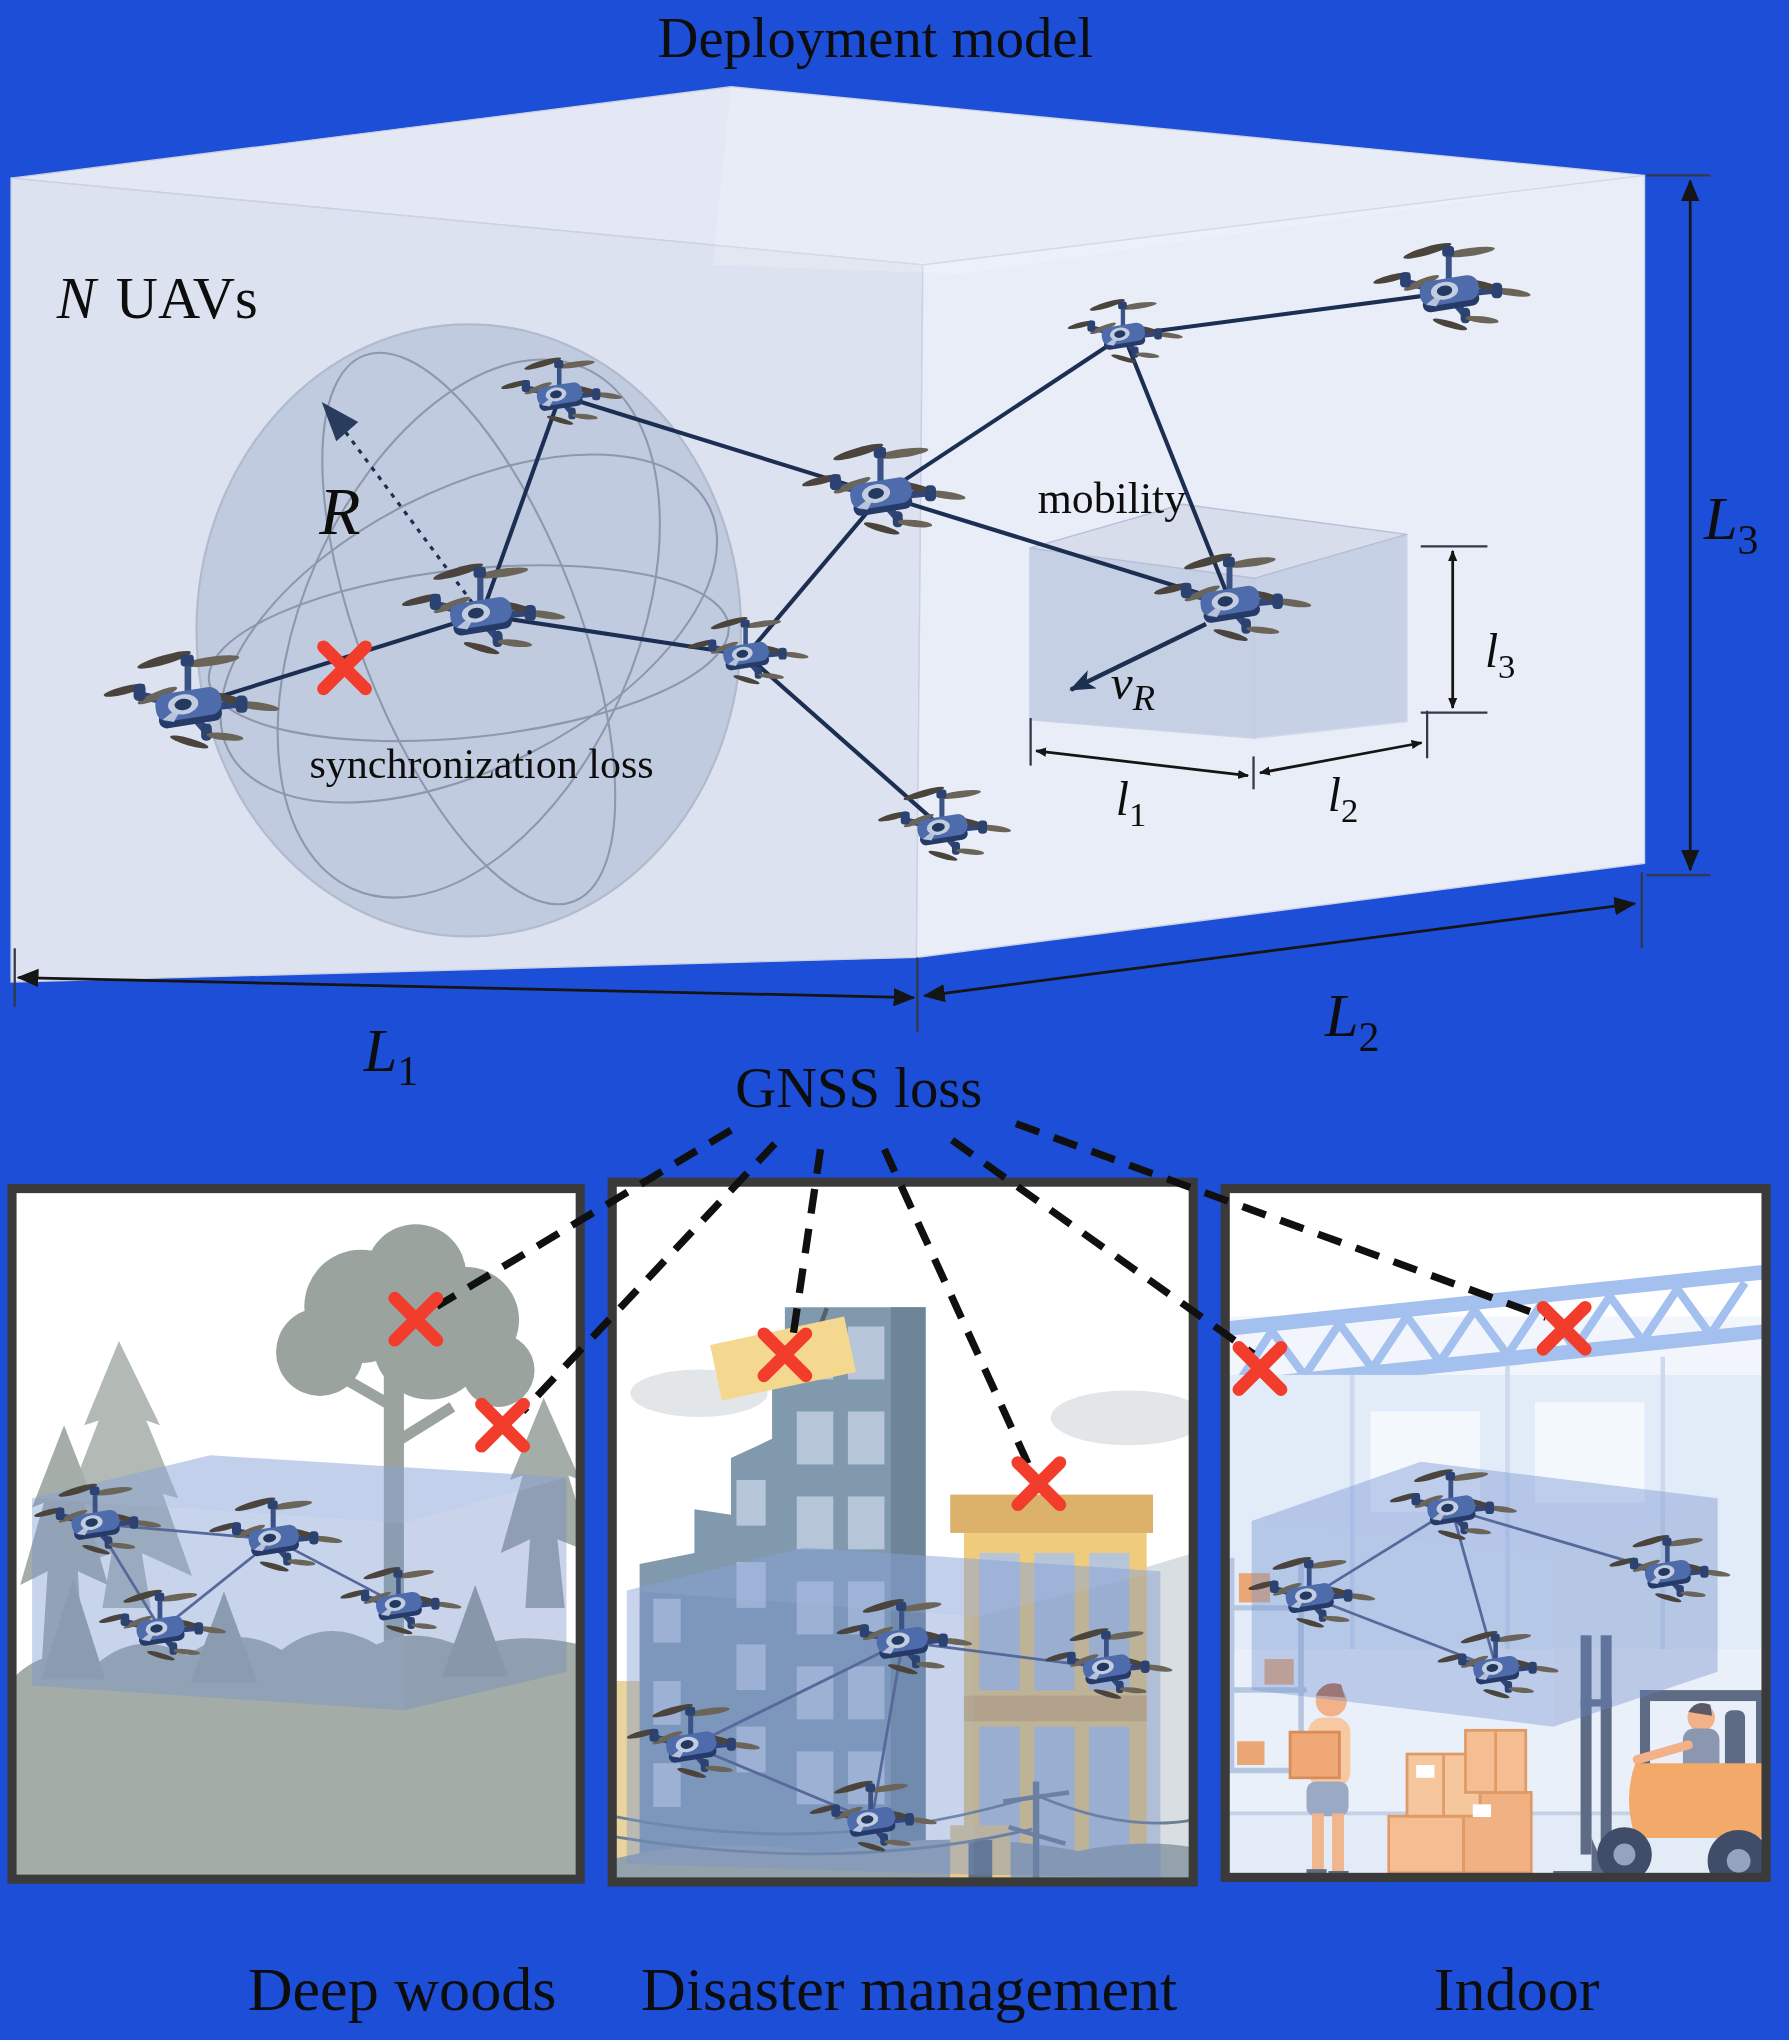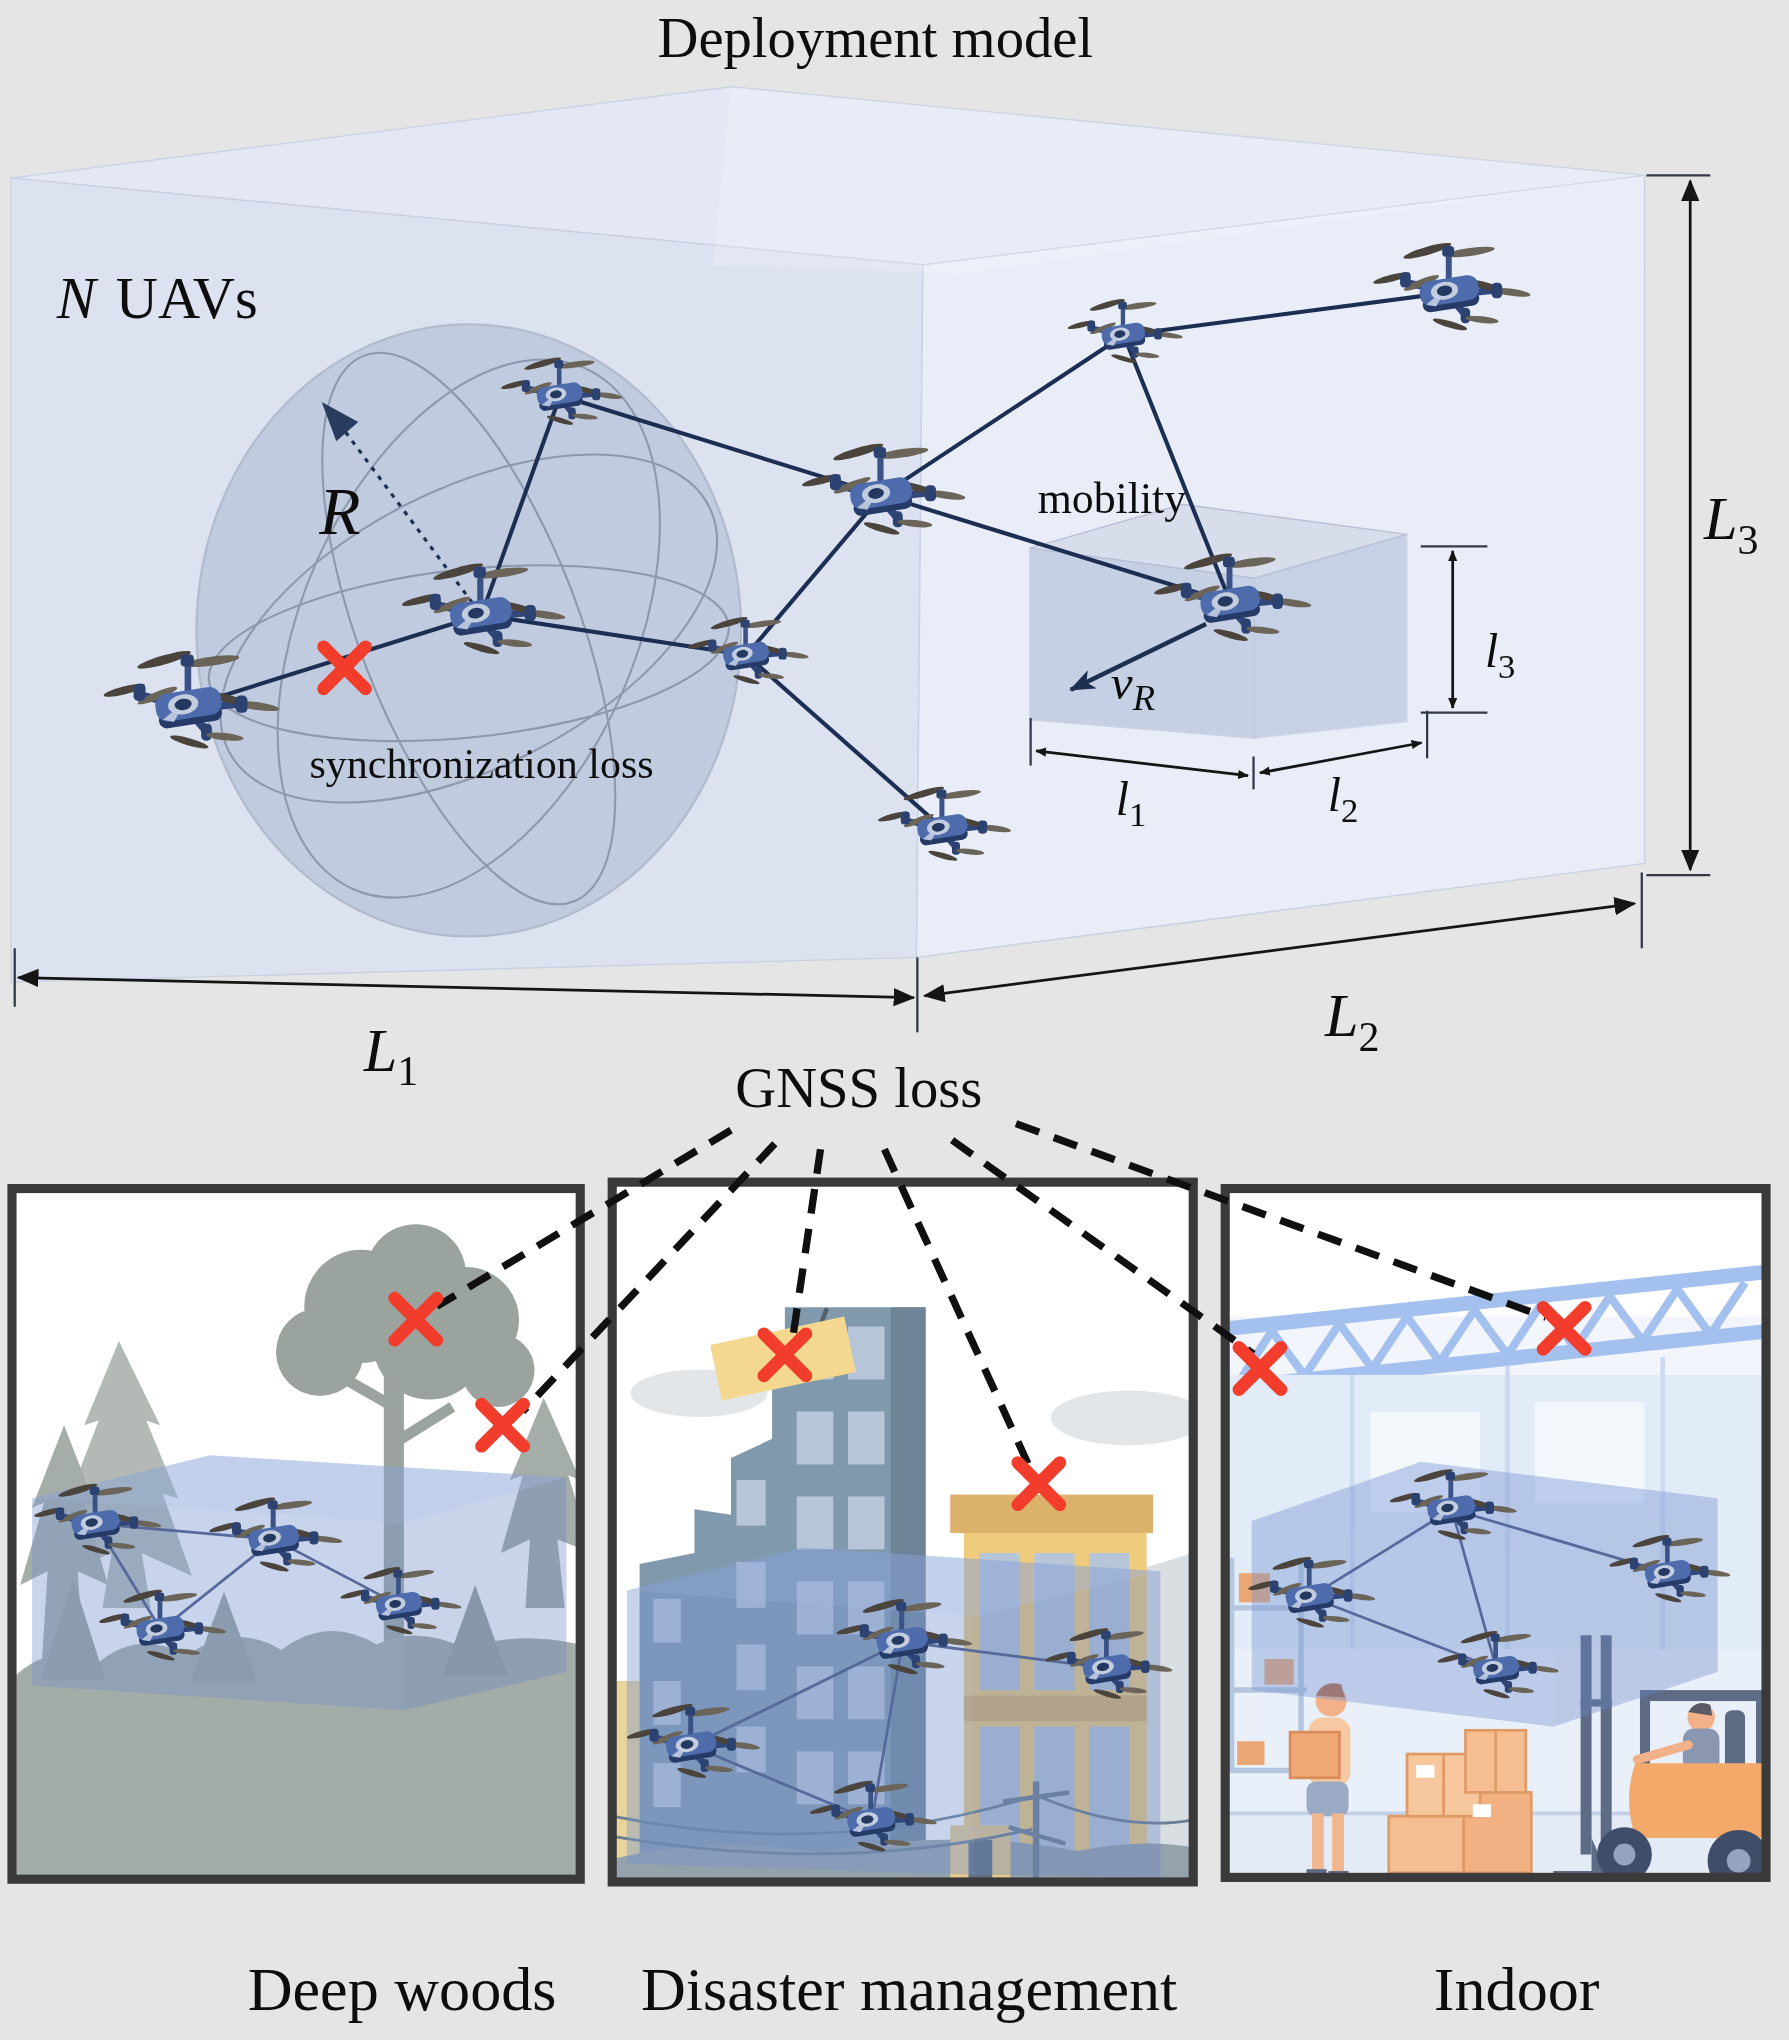--- a/index.html
+++ b/index.html
@@ -1,16 +1,16 @@
 <!DOCTYPE html>
 <html style="font-size:14.6px"><head>
 <meta charset="utf-8">
 <style>
   html,body{margin:0;padding:0;background:#ffffff;}
-  .stage{position:relative;width:1789px;height:2040px;background:#e5e5e5;font-family:"Liberation Serif",serif;}
+  .stage{position:relative;width:1789px;height:2040px;background:#1d4ed8;font-family:"Liberation Serif",serif;}
   svg{display:block;}
   text{fill:#0d0d0d;}
   .serif{font-family:"Liberation Serif",serif;}
   .it{font-style:italic;}
   .title{font-size:62px;}
   .nuav{font-size:64px;}
   .rlab{font-size:74px;}
   .sync{font-size:46px;}
   .mob{font-size:48px;}
   .gnss{font-size:62px;}

